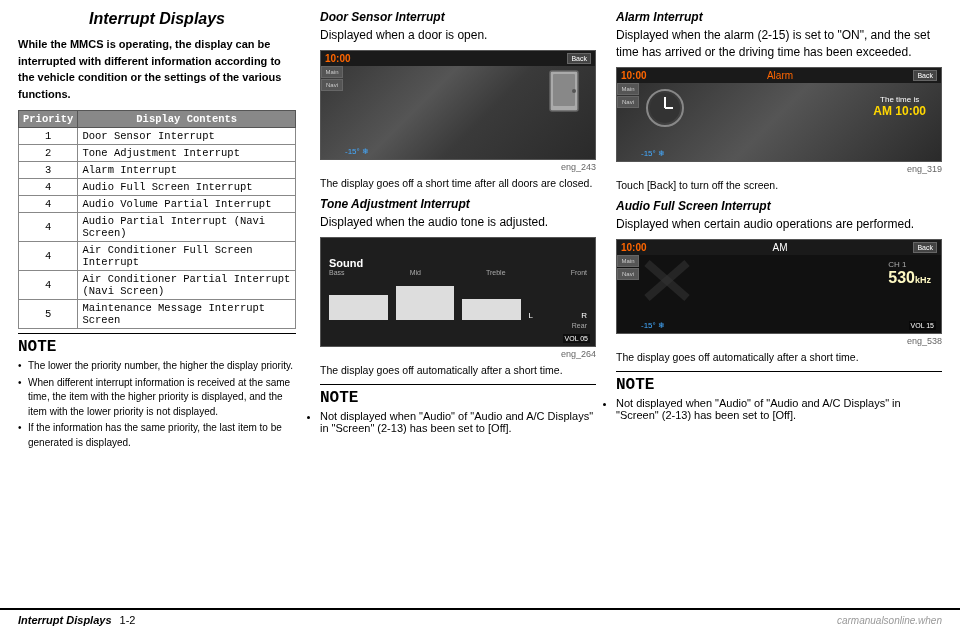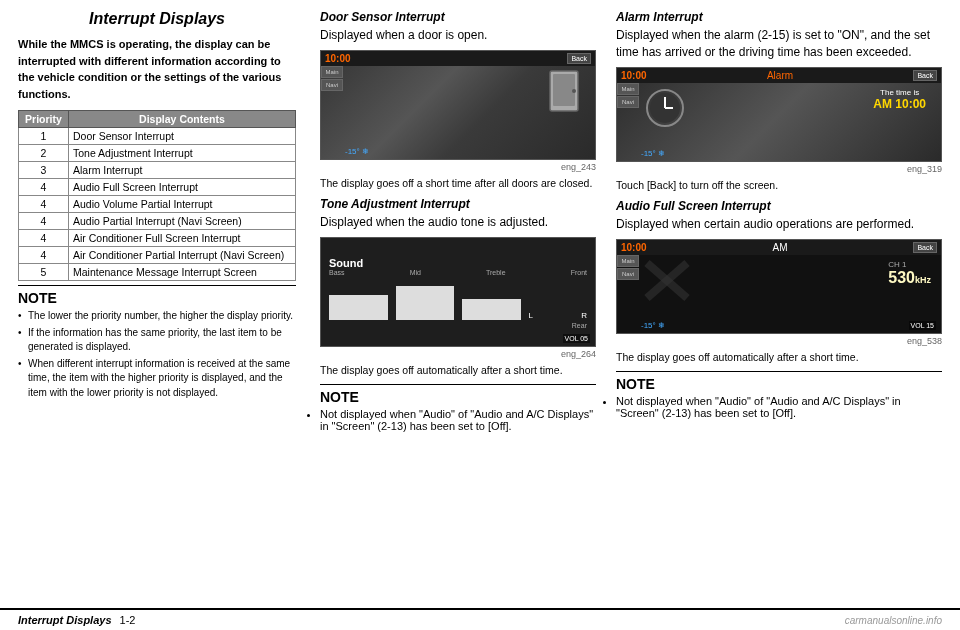--- a/index.html
+++ b/index.html
@@ -49,20 +49,21 @@
       font-size: 11px;
       font-weight: bold;
       line-height: 1.5;
       margin-bottom: 8px;
     }
     table.priority-table {
       width: 100%;
       border-collapse: collapse;
       font-size: 10.5px;
       margin-bottom: 2px;
+      font-family: Liberation Mono, monospace;
     }
     table.priority-table th {
       background: #888;
       color: #fff;
       border: 1px solid #555;
       padding: 2px 4px;
       text-align: center;
       font-weight: bold;
     }
     table.priority-table td {
@@ -73,22 +74,23 @@
       text-align: center;
       width: 50px;
     }
     .note-box {
       border-top: 1.5px solid #000;
       padding-top: 4px;
       margin-top: 4px;
     }
     .note-title {
       font-weight: bold;
-      font-size: 14px;
+      font-size: 16px;
       margin-bottom: 3px;
+      font-family: Liberation Mono, monospace;
     }
     .note-box ul {
       list-style: none;
       padding: 0;
     }
     .note-box ul li {
       font-size: 10px;
       line-height: 1.45;
       margin-bottom: 2px;
       padding-left: 10px;
@@ -294,22 +296,22 @@
             <td>5</td>
             <td>Maintenance Message Interrupt Screen</td>
           </tr>
         </tbody>
       </table>
 
       <div class="note-box">
         <div class="note-title">NOTE</div>
         <ul>
           <li>The lower the priority number, the higher the display priority.</li>
+          <li>When different interrupt information is received at the same time, the item with the higher priority is displayed, and the item with the lower priority is not displayed.</li>
           <li>If the information has the same priority, the last item to be generated is displayed.</li>
-          <li>When different interrupt information is received at the same time, the item with the higher priority is displayed, and the item with the lower priority is not displayed.</li>
         </ul>
       </div>
     </div>
 
     <div class="mid-col">
 
       <div class="section-title">Door Sensor Interrupt</div>
       <div class="section-desc">Displayed when a door is open.</div>
       <div class="screen-img">
         <div class="car-screen">
@@ -376,21 +378,21 @@
         <div style="background:linear-gradient(135deg,#2a2a2a,#555,#2a2a2a);width:100%;height:100%;position:relative;">
           <div style="display:flex;justify-content:space-between;align-items:center;padding:2px 4px;background:#1a1a1a;">
             <span style="font-weight:bold;font-size:10px;color:#ff6600;">10:00</span>
             <span style="font-size:10px;color:#ff6600;">Alarm</span>
             <span style="background:#444;color:#fff;font-size:7px;padding:1px 3px;border:1px solid #666;">Back</span>
           </div>
           <div style="position:absolute;left:0;top:15px;width:22px;">
             <div style="background:#555;border:1px solid #666;color:#ccc;font-size:6px;padding:2px;text-align:center;margin-bottom:1px;">Main</div>
             <div style="background:#555;border:1px solid #666;color:#ccc;font-size:6px;padding:2px;text-align:center;">Navi</div>
           </div>
-          <div style="position:absolute;right:15px;top:20px;color:#fff;font-size:8px;text-align:center;">
+          <div style="position:absolute;right:15px;top:27px;color:#fff;font-size:8px;text-align:center;">
             <span>The time is</span><br>
             <span style="font-size:12px;font-weight:bold;color:#ffd700;">AM 10:00</span>
           </div>
 
           <svg style="position:absolute;left:28px;top:20px;width:40px;height:40px;" viewBox="0 0 40 40">
             <circle cx="20" cy="20" r="18" fill="none" stroke="#888" stroke-width="2"></circle>
             <circle cx="20" cy="20" r="15" fill="#333"></circle>
             <line x1="20" y1="20" x2="20" y2="9" stroke="#fff" stroke-width="2"></line>
             <line x1="20" y1="20" x2="28" y2="20" stroke="#fff" stroke-width="2"></line>
           </svg>
@@ -436,15 +438,15 @@
           <li>Not displayed when "Audio" of "Audio and A/C Displays" in "Screen" (2-13) has been set to [Off].</li>
         </ul>
       </div>
     </div>
 
   </div>
 
   <div class="footer-bar">
     <span class="footer-left">Interrupt Displays</span>
     <span class="footer-page">1-2</span>
-    <span class="footer-right">carmanualsonline.info</span>
+    <span class="footer-right">carmanualsonline.when</span>
   </div>
 </div>
 
 </body></html>

